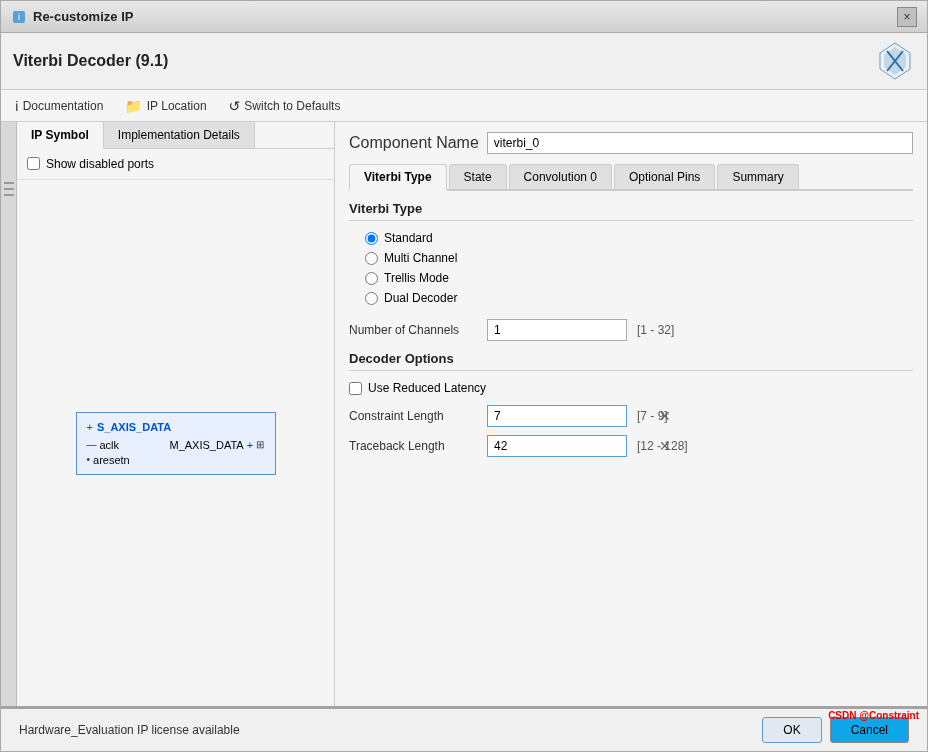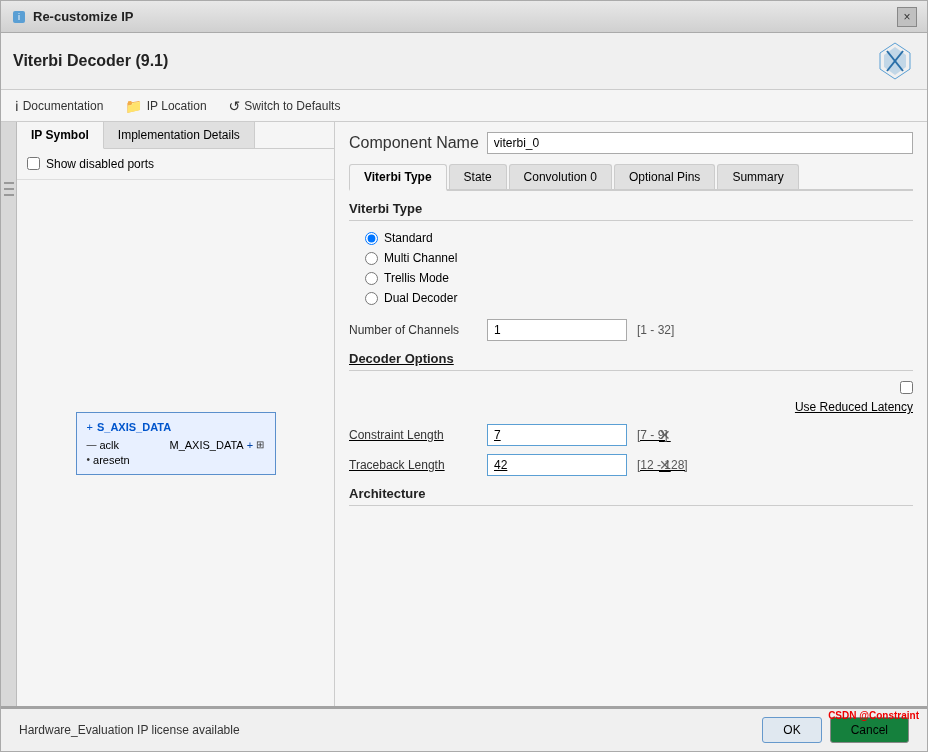--- a/index.html
+++ b/index.html
@@ -282,28 +282,26 @@
     .clear-btn {
       background: none;
       border: none;
       cursor: pointer;
       color: #666;
       font-size: 14px;
       padding: 0 4px;
     }
     .form-range { font-size: 12px; color: #555; margin-left: 2px; }
 
-    .decoder-section { margin-top: 10px; text-decoration: underline; }
+    .decoder-section { margin-top: 10px; }
     .checkbox-row {
       display: flex;
-      align-items: flex-end;
+      align-items: center;
       gap: 6px;
       margin-bottom: 10px;
-      margin-left: 16px;
-      flex-direction: column;
     }
     .checkbox-row input { cursor: pointer; }
     .checkbox-row label { font-size: 12px; cursor: pointer; }
 
     .arch-section { margin-top: 10px; }
 
     
     .footer {
       background: #f0f0f0;
       border-top: 3px solid #a3a3a3;
@@ -312,21 +310,21 @@
       align-items: center;
       justify-content: space-between;
     }
     .footer-license { font-size: 12px; color: #333; }
     .footer-btns { display: flex; gap: 8px; }
     .footer-btn {
       padding: 5px 20px;
       font-size: 12px;
       cursor: pointer;
       border: 1px solid #888;
-      background: #15803d;
+      background: #0ea5e9;
       border-radius: 3px;
     }
     .footer-btn.primary {
       background: #e0e8f0;
       border-color: #6699cc;
     }
 
     .watermark {
       position: absolute;
       bottom: 30px;
@@ -504,21 +502,20 @@
             <span class="form-label">Traceback Length</span>
             <div class="form-input-with-clear">
               <input type="text" value="42" style="">
               <button class="clear-btn">✕</button>
             </div>
             <span class="form-range">[12 - 128]</span>
           </div>
         </div>
 
         <div class="arch-section">
-          <div class="section-title">Architecture</div>
         </div>
       </div>
     </div>
   </div>
 
   <div class="footer">
     <span class="footer-license">Hardware_Evaluation IP license available</span>
     <div class="footer-btns">
       <button class="footer-btn primary">OK</button>
       <button class="footer-btn">Cancel</button>

